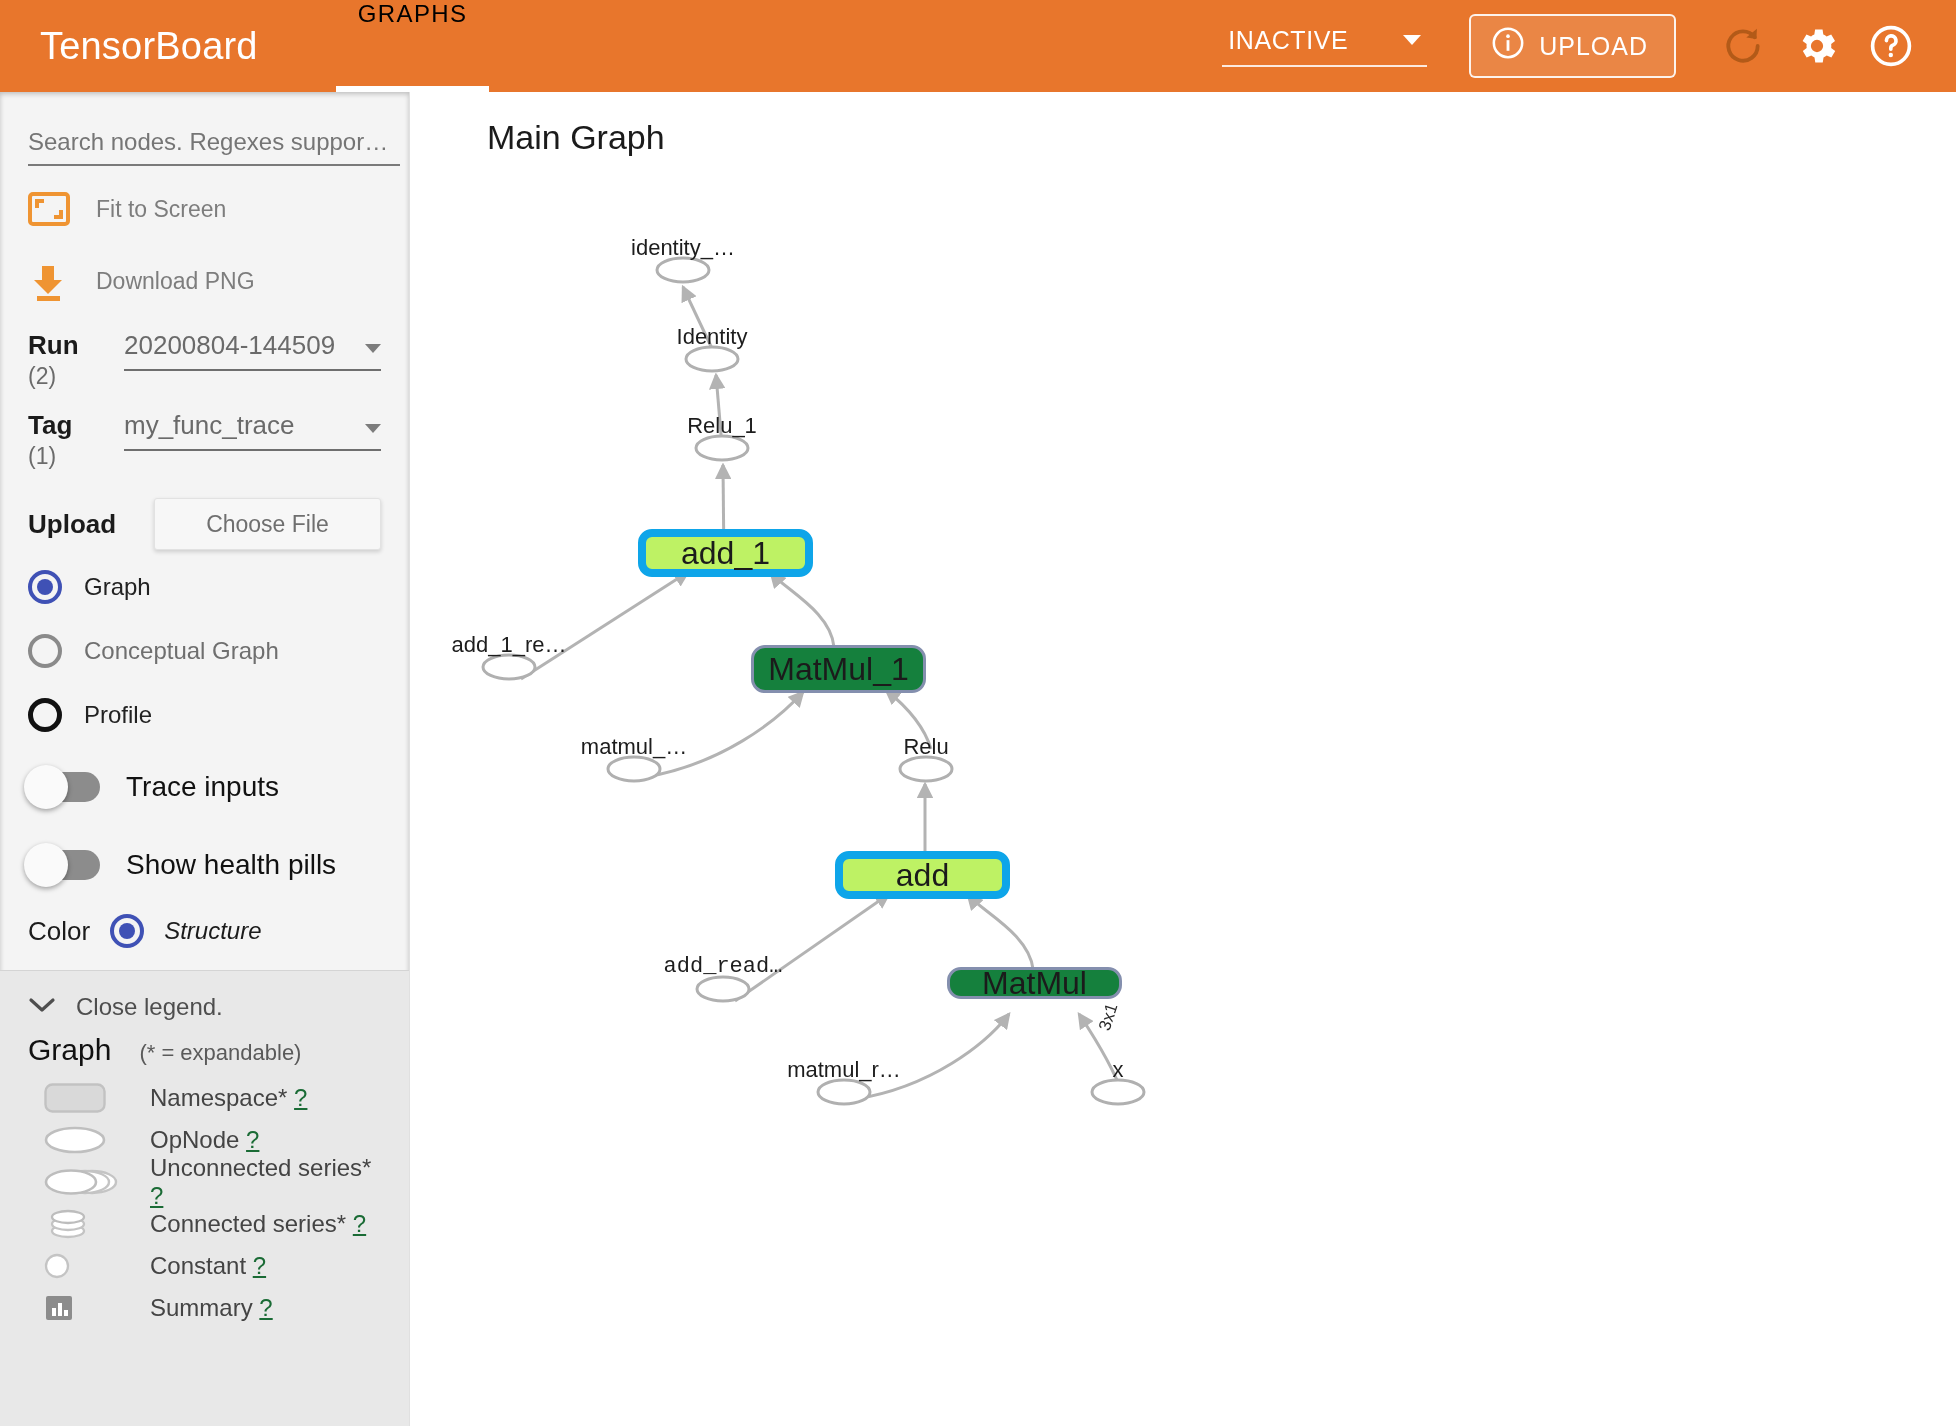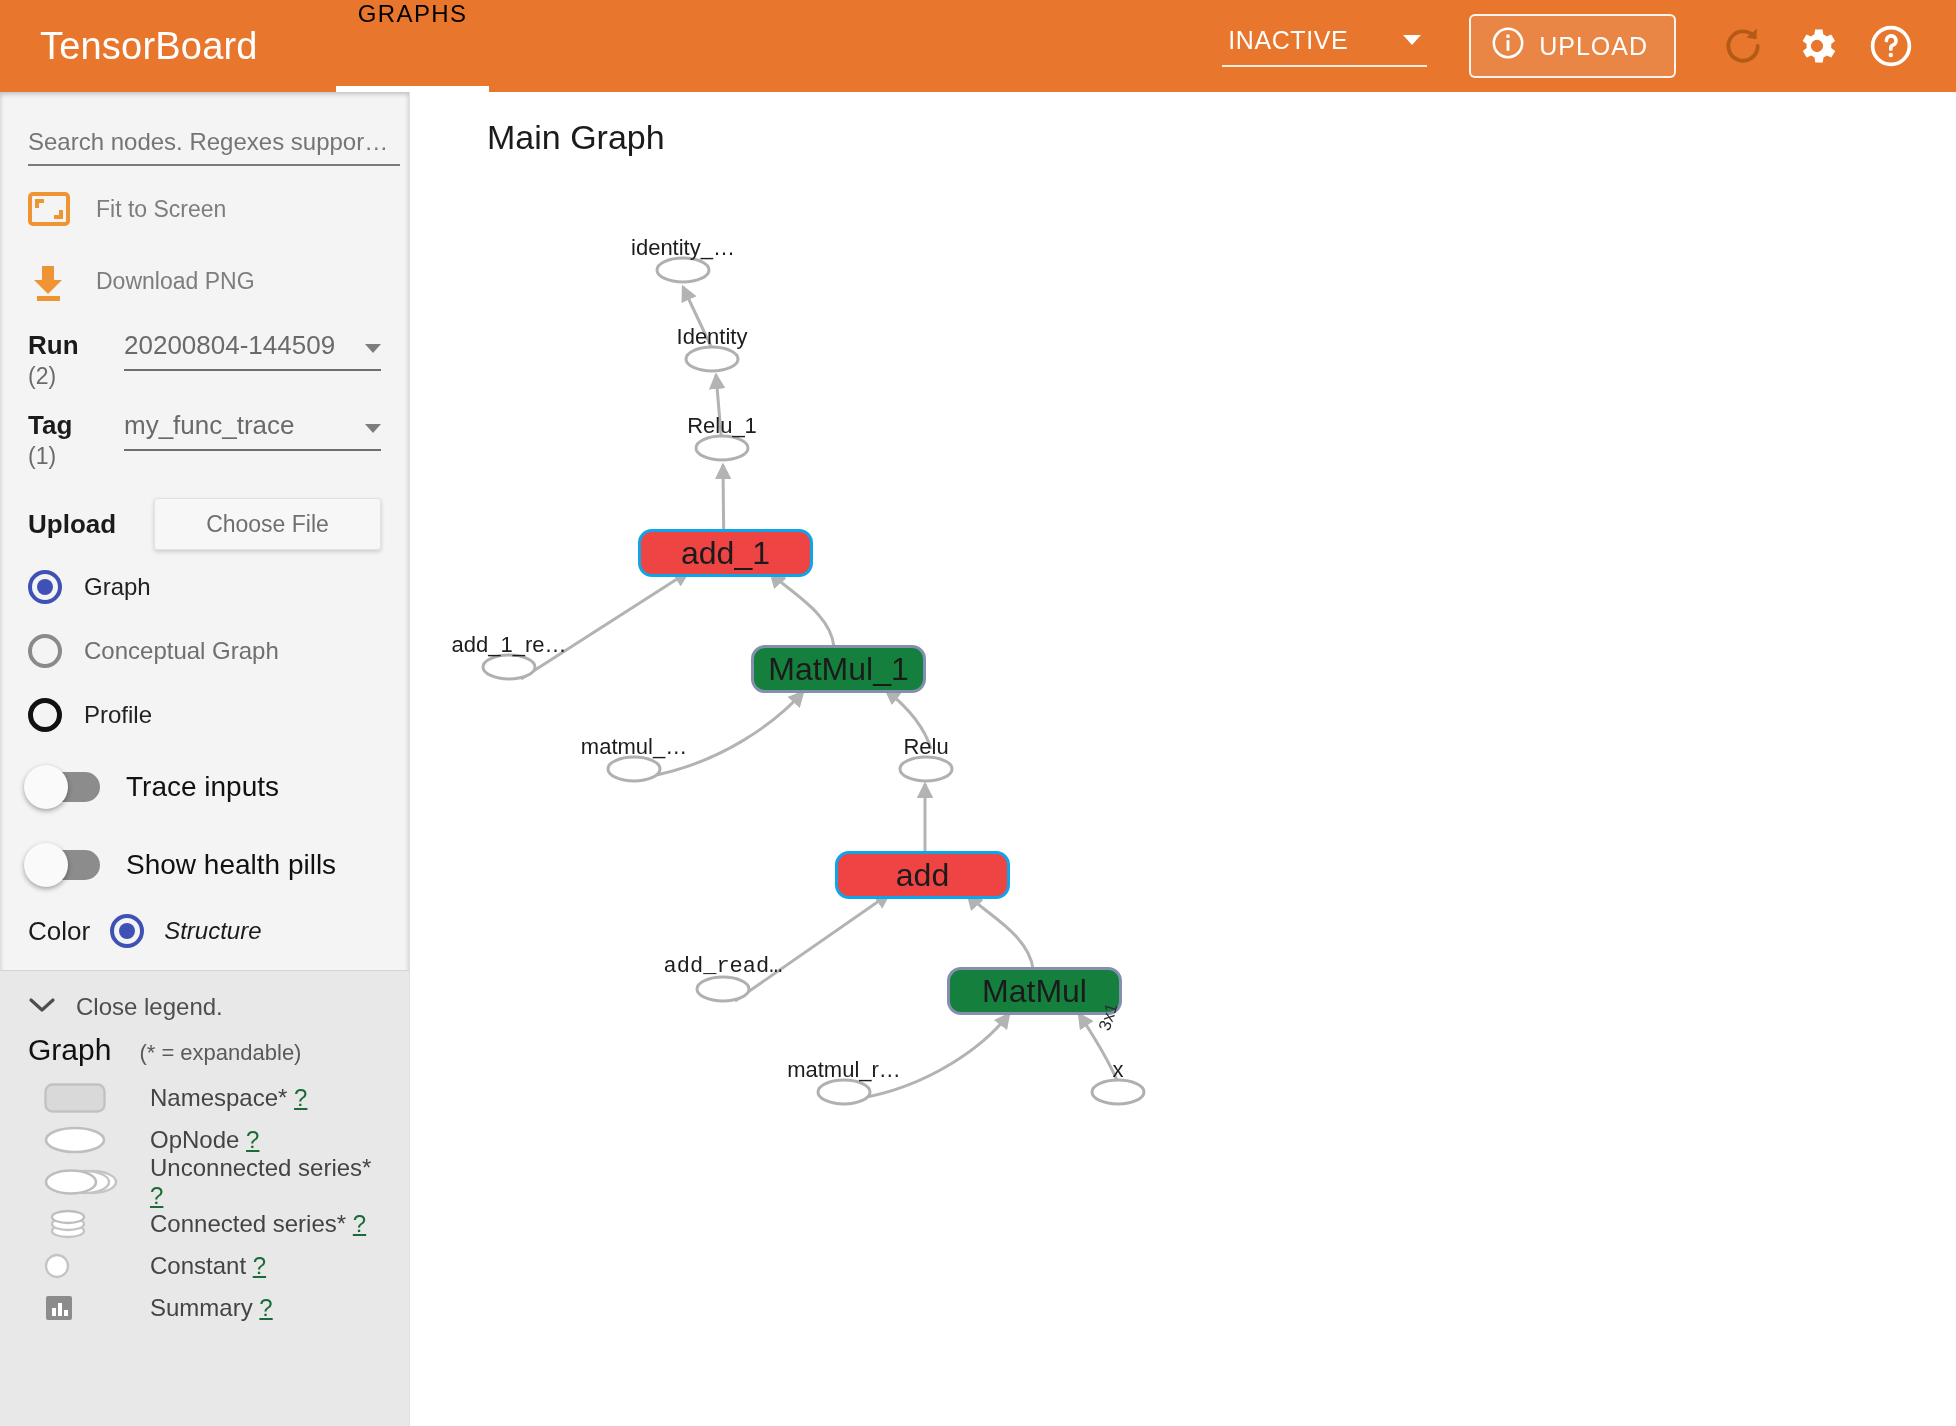--- a/index.html
+++ b/index.html
@@ -172,21 +172,21 @@
 
   .node-label-op {
     position: absolute; font-size: 22px; color: #1d1d1d;
     white-space: nowrap; transform: translateX(-50%);
   }
   .node-box {
     position: absolute; border-radius: 14px;
     display: flex; align-items: center; justify-content: center;
     font-size: 32px; color: #1b1b1b; white-space: nowrap;
   }
-  .node-box.green { background: #ef4444; border: 3px solid #0ea5e9; }
+  .node-box.green { background: #bef264; border: 8px solid #0ea5e9; }
   .node-box.blue  { background: #15803d; border: 3px solid #848fae; }
   .edge-label {
     position: absolute; font-size: 17px; color: #2a2a2a;
     white-space: nowrap;
   }
 </style>
 </head>
 <body>
 
 <div class="appbar">
@@ -492,17 +492,17 @@
   <div class="node-label-op" style="left:292px; top:862px;font-family:Liberation Mono, monospace;">add_read…</div>
   <div class="node-label-op" style="left:413px; top:965px;">matmul_r…</div>
   <div class="node-label-op" style="left:687px; top:965px;">x</div>
 
   <div class="node-box green" style="left:207px; top:437px; width:175px; height:48px;">add_1</div>
 
   <div class="node-box blue" style="left:320px; top:553px; width:175px; height:48px;">MatMul_1</div>
 
   <div class="node-box green" style="left:404px; top:759px; width:175px; height:48px;">add</div>
 
-  <div class="node-box blue" style="left:516px; top:875px; width:175px; height:48px;">MatMul</div>
+  <div class="node-box blue" style="left:516px; top:875px; width:175px; height:32px;">MatMul</div>
 
   <div class="edge-label" style="left:664px; top:935px; transform:rotate(-72deg); transform-origin:left top;">3x1</div>
 
 </div>
 
 </body></html>

